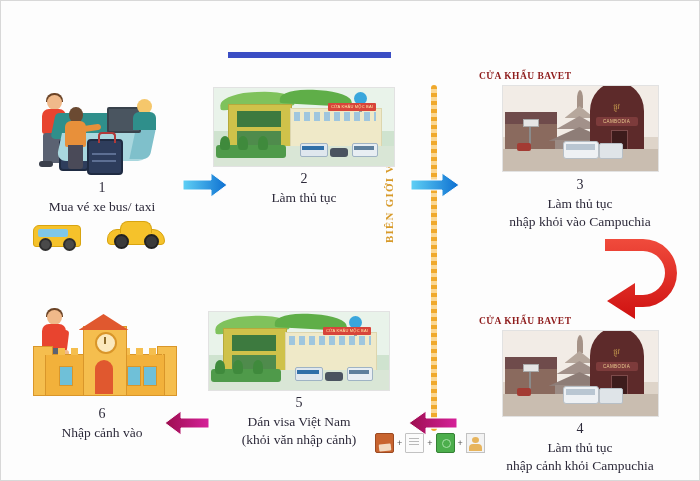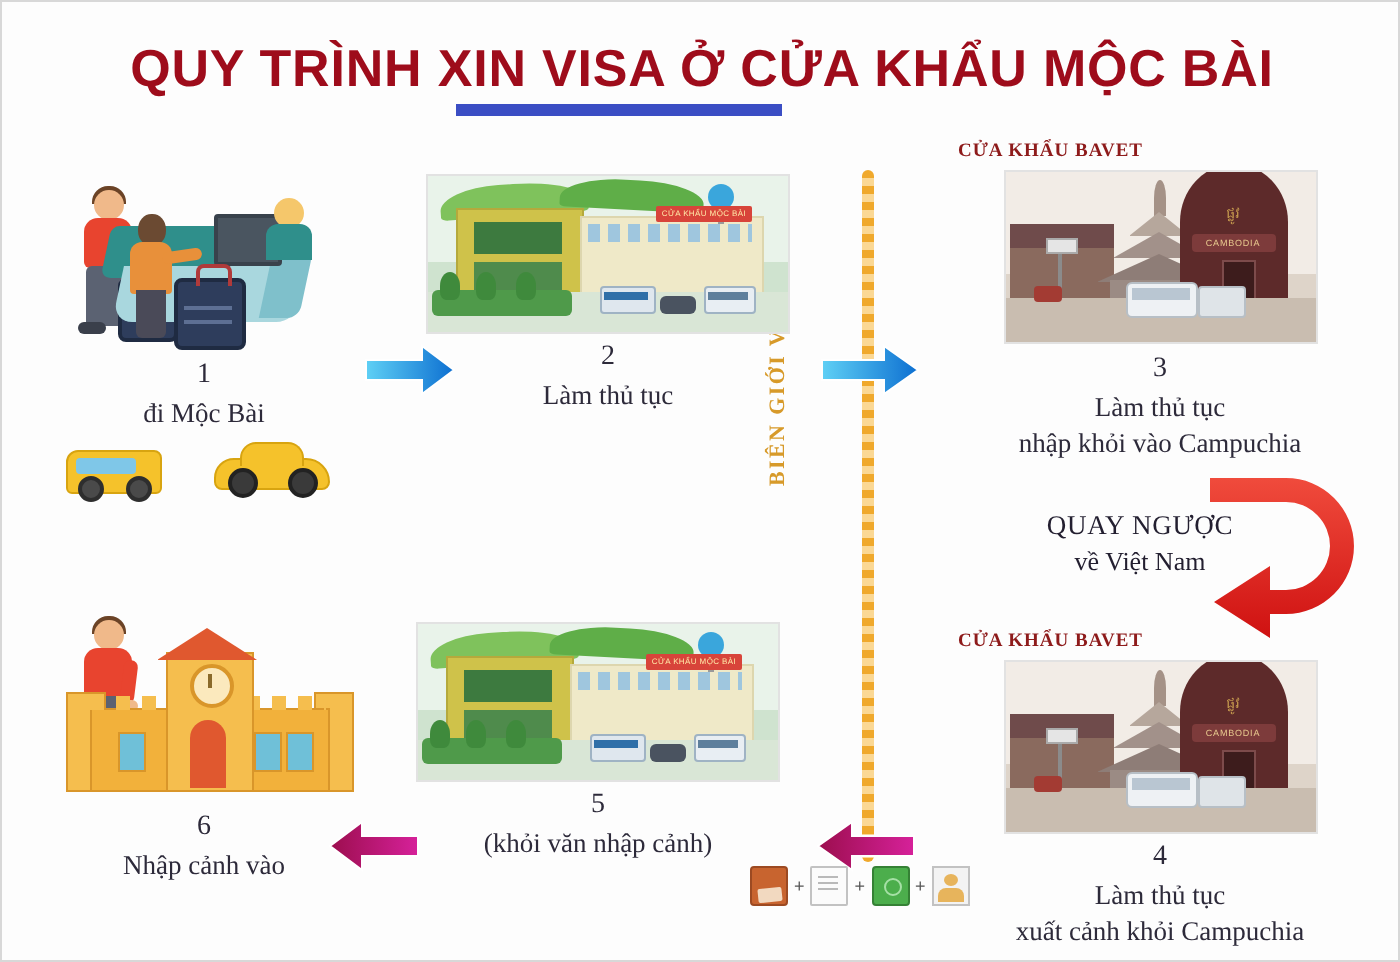--- a/index.html
+++ b/index.html
@@ -253,21 +253,20 @@
   .ic-money:after{content:"";position:absolute;left:5px;top:5px;width:7px;height:7px;border:1px solid #a6e0a6;border-radius:50%;}
   .ic-photo{background:#f3f3f3;border:1px solid #c2c2c2;}
   .ic-photo:after{content:"";position:absolute;left:5px;top:3px;width:7px;height:6px;border-radius:50%;background:#e7b45c;}
   .ic-photo:before{content:"";position:absolute;left:2px;top:10px;width:13px;height:7px;background:#e7b45c;border-radius:4px 4px 0 0;}
 </style>
 </head>
 <body>
 
 <div id="infographic">
 
-  <div class="title">QUY TRÌNH XIN VISA Ở CỬA KHẨU MỘC BÀI</div>
   <div class="title-rule"></div>
 
   <div class="borderline"></div>
   <div class="border-label">BIÊN GIỚI VIỆT - CAM</div>
 
   <div class="step" style="left:8px;top:84px;width:186px;">
     <div class="scene1">
       <div class="trav">
         <div class="hair"></div>
           <div class="head"></div>
@@ -284,21 +283,21 @@
       <div class="monitor"></div>
       <div class="clerk-head"></div>
         <div class="clerk-body"></div>
       <div class="cust-head"></div>
         <div class="cust-body"></div>
       <div class="cust-legs"></div>
         <div class="cust-arm"></div>
       <div class="bag-big"></div>
     </div>
     <div class="num">1</div>
-    <div class="caption">đi Mộc Bài</div>
+    <div class="caption">Mua vé xe bus/ taxi</div>
     <div class="vehicles">
       <div class="bus">
         <div class="win"></div>
           <div class="w1"></div>
           <div class="w2"></div>
       </div>
       <div class="taxi">
         <div class="top"></div>
           <div class="w1"></div>
           <div class="w2"></div>
@@ -387,24 +386,20 @@
       <svg width="98" height="98" viewBox="0 0 98 98">
         <defs>
             <linearGradient id="ared" x1="0" y1="0" x2="0" y2="1">
           <stop offset="0" stop-color="#f04b3c"></stop>
               <stop offset="1" stop-color="#cf1111"></stop>
         </linearGradient>
           </defs>
         <path d="M6 6 L44 6 A34 34 0 0 1 44 74 L36 74 L36 86 L8 68 L36 50 L36 62 L44 62 A22 22 0 0 0 44 18 L6 18 Z" fill="url(#ared)"></path>
       </svg>
     </div>
-    <div class="uturn-text">
-      <div class="t1">QUAY NGƯỢC</div>
-      <div class="t2">về Việt Nam</div>
-    </div>
   </div>
 
   <div class="step" style="left:462px;top:315px;width:234px;">
     <div class="gate-label">CỬA KHẨU BAVET</div>
     <div class="kgate">
       <div class="kg-left"></div>
       <div class="kg-pagoda">
         <div class="kg-spire"></div>
         <div class="kg-r1"></div>
           <div class="kg-r2"></div>
@@ -418,21 +413,21 @@
       </div>
       <div class="kg-door"></div>
       <div class="kg-ground"></div>
       <div class="kg-pole"></div>
       <div class="kg-red"></div>
       <div class="kg-van"></div>
       <div class="kg-van2"></div>
     </div>
     <div class="num" style="margin-top:4px;">4</div>
     <div class="caption">Làm thủ tục</div>
-    <div class="caption">xuất cảnh khỏi Campuchia</div>
+    <div class="caption">nhập cảnh khỏi Campuchia</div>
   </div>
 
   <div class="arrow arrow-pink" style="left:406px;top:408px;">
     <svg width="52" height="28" viewBox="0 0 52 28">
       <defs>
           <linearGradient id="ap1" x1="1" y1="0" x2="0" y2="0">
         <stop offset="0" stop-color="#d6219a"></stop>
             <stop offset="1" stop-color="#9c0e4e"></stop>
       </linearGradient>
         </defs>
@@ -464,20 +459,21 @@
       <div class="vb-ground"></div>
       <div class="vb-hedge"></div>
       <div class="vb-tree" style="left:6px;"></div>
       <div class="vb-tree" style="left:24px;"></div>
       <div class="vb-tree" style="left:44px;"></div>
       <div class="vb-bus1"></div>
       <div class="vb-car"></div>
       <div class="vb-bus2"></div>
     </div>
     <div class="num" style="margin-top:4px;">5</div>
+    <div class="caption">Dán visa Việt Nam</div>
     <div class="caption">(khỏi văn nhập cảnh)</div>
   </div>
 
   <div class="arrow arrow-pink" style="left:162px;top:408px;">
     <svg width="48" height="28" viewBox="0 0 48 28">
       <defs>
           <linearGradient id="ap2" x1="1" y1="0" x2="0" y2="0">
         <stop offset="0" stop-color="#d6219a"></stop>
             <stop offset="1" stop-color="#9c0e4e"></stop>
       </linearGradient>

